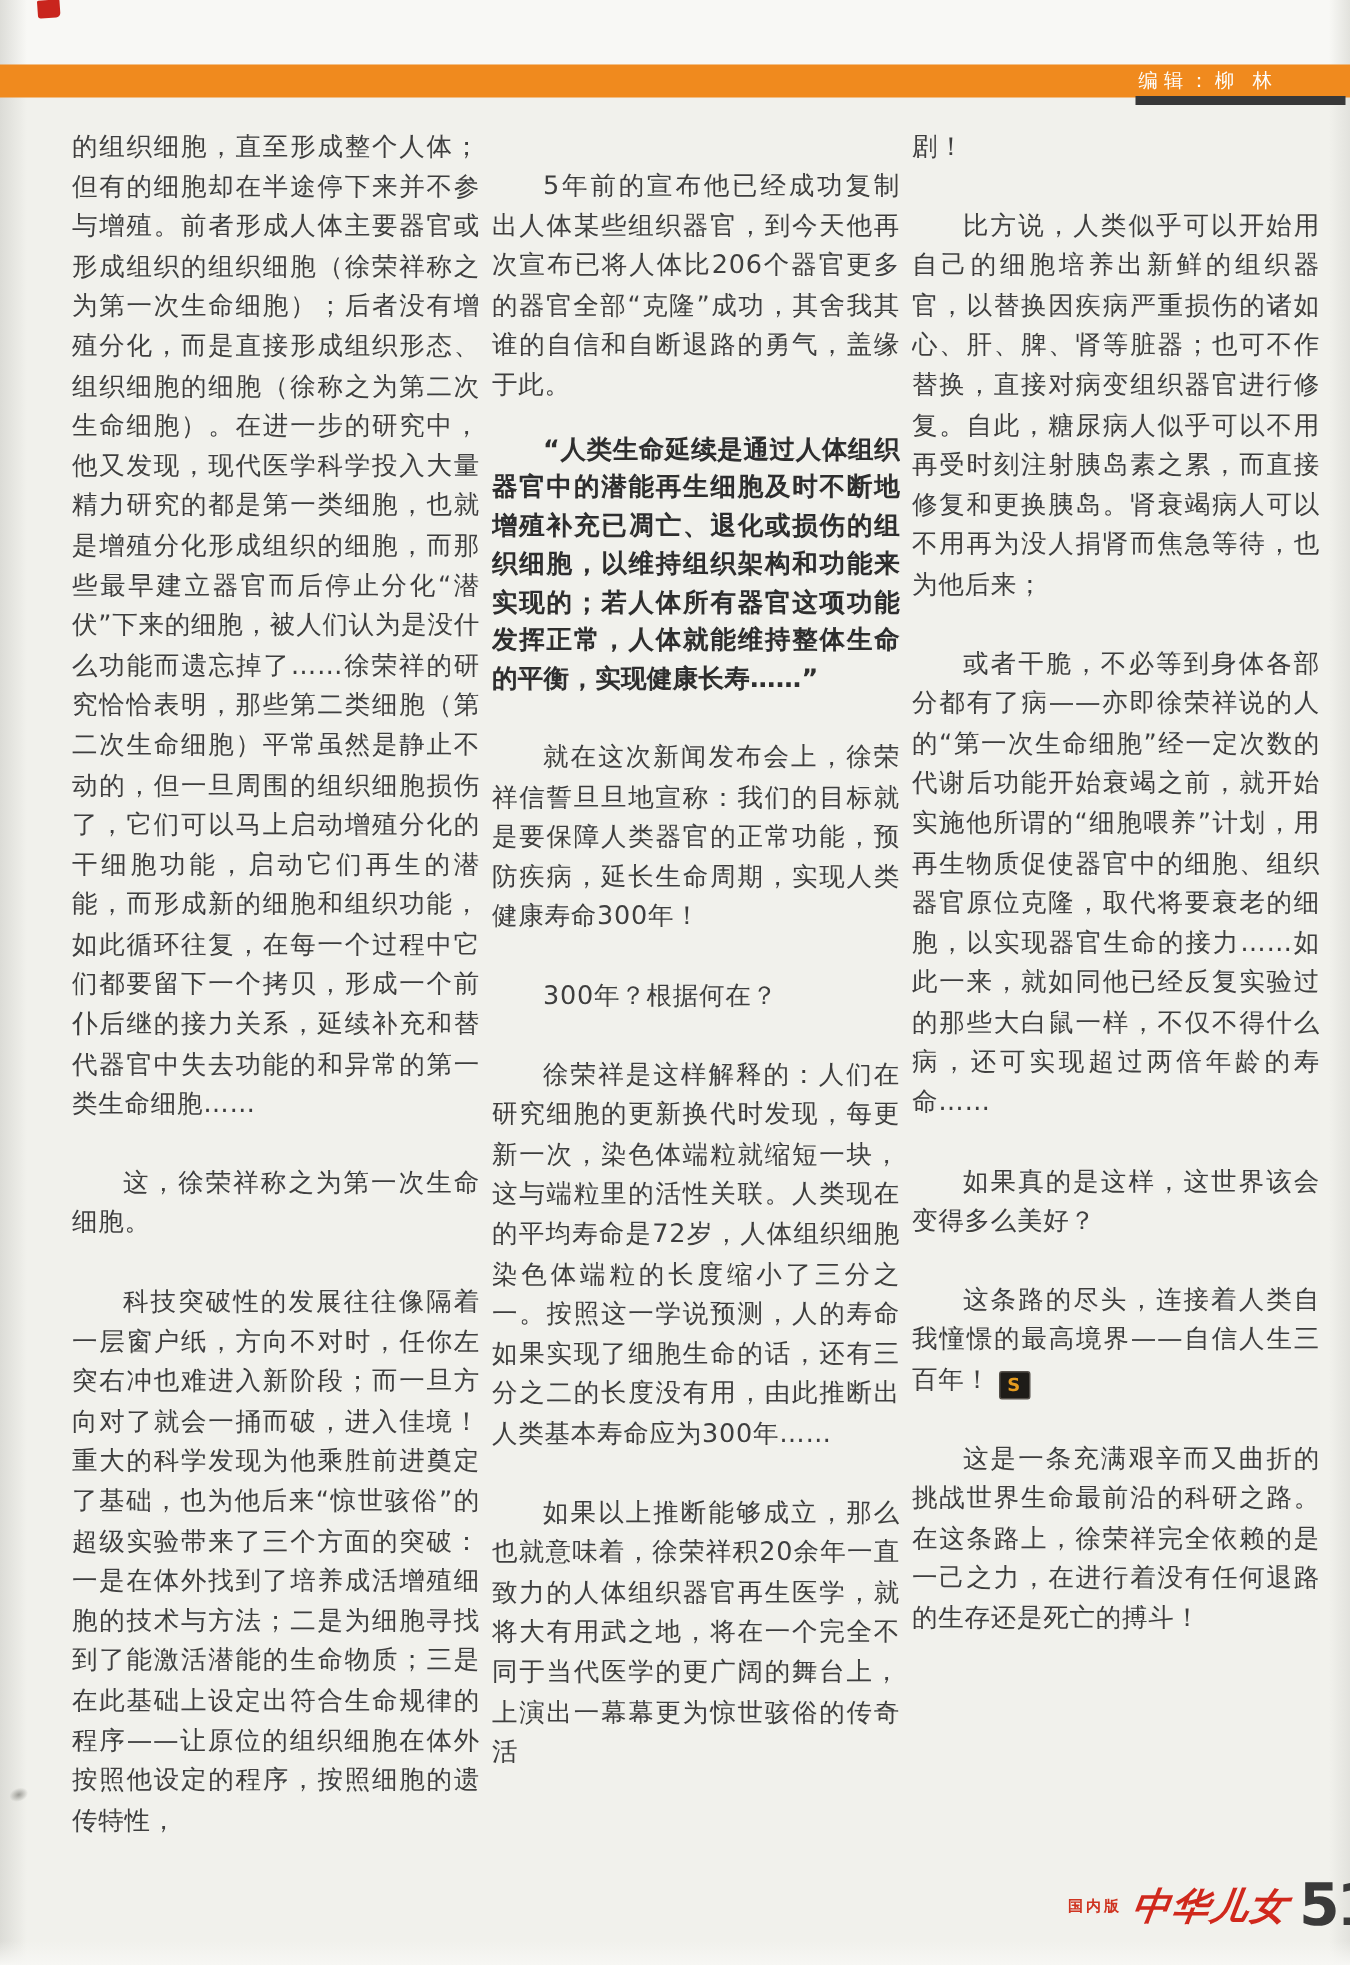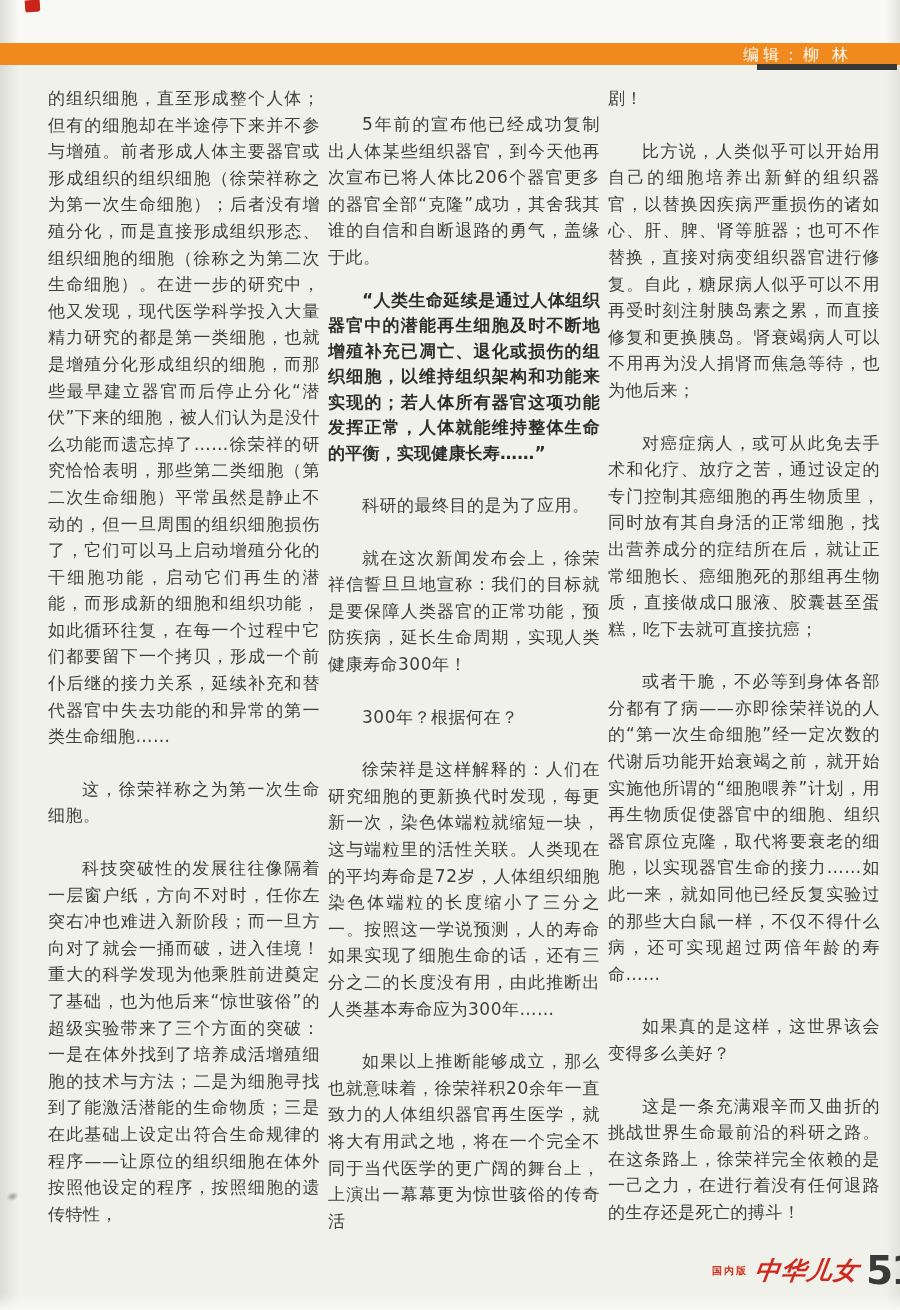--- a/index.html
+++ b/index.html
@@ -42,21 +42,21 @@
     opacity: .8;
   }
 
   
   .accent-bar {
     position: absolute; left: 0; top: 43px; width: 900px; height: 22px;
     background: #f08a1e;
   }
   .editor-credit {
     position: absolute; right: 48px; top: 45px;
-    color: #fdfdfb; font-size: 16px; letter-spacing: 4px;
+    color: #fdfdfb; font-size: 13px; letter-spacing: 4px;
     font-weight: 400;
   }
   .header-underline {
     position: absolute; left: 757px; top: 64px; width: 140px; height: 6px;
     background: #383838;
   }
 
   
   .col {
     position: absolute; top: 85px; width: 272px; height: 1165px;
@@ -128,33 +128,31 @@
 <div class="editor-credit">编辑：柳 林</div>
 
 <div class="col col-1">
     <p class="para">的组织细胞，直至形成整个人体；但有的细胞却在半途停下来并不参与增殖。前者形成人体主要器官或形成组织的组织细胞（徐荣祥称之为第一次生命细胞）；后者没有增殖分化，而是直接形成组织形态、组织细胞的细胞（徐称之为第二次生命细胞）。在进一步的研究中，他又发现，现代医学科学投入大量精力研究的都是第一类细胞，也就是增殖分化形成组织的细胞，而那些最早建立器官而后停止分化“潜伏”下来的细胞，被人们认为是没什么功能而遗忘掉了……徐荣祥的研究恰恰表明，那些第二类细胞（第二次生命细胞）平常虽然是静止不动的，但一旦周围的组织细胞损伤了，它们可以马上启动增殖分化的干细胞功能，启动它们再生的潜能，而形成新的细胞和组织功能，如此循环往复，在每一个过程中它们都要留下一个拷贝，形成一个前仆后继的接力关系，延续补充和替代器官中失去功能的和异常的第一类生命细胞……</p>
     <p class="para indent">这，徐荣祥称之为第一次生命细胞。</p>
     <p class="para indent">科技突破性的发展往往像隔着一层窗户纸，方向不对时，任你左突右冲也难进入新阶段；而一旦方向对了就会一捅而破，进入佳境！重大的科学发现为他乘胜前进奠定了基础，也为他后来“惊世骇俗”的超级实验带来了三个方面的突破：一是在体外找到了培养成活增殖细胞的技术与方法；二是为细胞寻找到了能激活潜能的生命物质；三是在此基础上设定出符合生命规律的程序——让原位的组织细胞在体外按照他设定的程序，按照细胞的遗传特性，</p>
   </div>
 <div class="col col-2">
     <p class="para indent">5年前的宣布他已经成功复制出人体某些组织器官，到今天他再次宣布已将人体比206个器官更多的器官全部“克隆”成功，其舍我其谁的自信和自断退路的勇气，盖缘于此。</p>
     <p class="para indent quote">“人类生命延续是通过人体组织器官中的潜能再生细胞及时不断地增殖补充已凋亡、退化或损伤的组织细胞，以维持组织架构和功能来实现的；若人体所有器官这项功能发挥正常，人体就能维持整体生命的平衡，实现健康长寿……”</p>
-    <p class="para indent">科研的最终目的是为了应用。</p>
     <p class="para indent">就在这次新闻发布会上，徐荣祥信誓旦旦地宣称：我们的目标就是要保障人类器官的正常功能，预防疾病，延长生命周期，实现人类健康寿命300年！</p>
     <p class="para indent">300年？根据何在？</p>
     <p class="para indent">徐荣祥是这样解释的：人们在研究细胞的更新换代时发现，每更新一次，染色体端粒就缩短一块，这与端粒里的活性关联。人类现在的平均寿命是72岁，人体组织细胞染色体端粒的长度缩小了三分之一。按照这一学说预测，人的寿命如果实现了细胞生命的话，还有三分之二的长度没有用，由此推断出人类基本寿命应为300年……</p>
     <p class="para indent">如果以上推断能够成立，那么也就意味着，徐荣祥积20余年一直致力的人体组织器官再生医学，就将大有用武之地，将在一个完全不同于当代医学的更广阔的舞台上，上演出一幕幕更为惊世骇俗的传奇活</p>
   </div>
 <div class="col col-3">
     <p class="para">剧！</p>
     <p class="para indent">比方说，人类似乎可以开始用自己的细胞培养出新鲜的组织器官，以替换因疾病严重损伤的诸如心、肝、脾、肾等脏器；也可不作替换，直接对病变组织器官进行修复。自此，糖尿病人似乎可以不用再受时刻注射胰岛素之累，而直接修复和更换胰岛。肾衰竭病人可以不用再为没人捐肾而焦急等待，也为他后来；</p>
-    <p class="para indent">对癌症病人，或可从此免去手术和化疗、放疗之苦，通过设定的专门控制其癌细胞的再生物质里，同时放有其自身活的正常细胞，找出营养成分的症结所在后，就让正常细胞长、癌细胞死的那组再生物质，直接做成口服液、胶囊甚至蛋糕，吃下去就可直接抗癌；</p>
     <p class="para indent">或者干脆，不必等到身体各部分都有了病——亦即徐荣祥说的人的“第一次生命细胞”经一定次数的代谢后功能开始衰竭之前，就开始实施他所谓的“细胞喂养”计划，用再生物质促使器官中的细胞、组织器官原位克隆，取代将要衰老的细胞，以实现器官生命的接力……如此一来，就如同他已经反复实验过的那些大白鼠一样，不仅不得什么病，还可实现超过两倍年龄的寿命……</p>
     <p class="para indent">如果真的是这样，这世界该会变得多么美好？</p>
+    <p class="para indent">这条路的尽头，连接着人类自我憧憬的最高境界——自信人生三百年！<span class="article-end-icon">S</span></p>
     <p class="para indent">这是一条充满艰辛而又曲折的挑战世界生命最前沿的科研之路。在这条路上，徐荣祥完全依赖的是一己之力，在进行着没有任何退路的生存还是死亡的搏斗！</p>
-    <p class="para indent">这条路的尽头，连接着人类自我憧憬的最高境界——自信人生三百年！<span class="article-end-icon">S</span></p>
   </div>
 
 <div class="footer">
   <span class="edition-label">国内版</span>
   <span class="magazine-logo">中华儿女</span>
   <span class="page-number">51</span>
 </div>
 
 </body></html>

